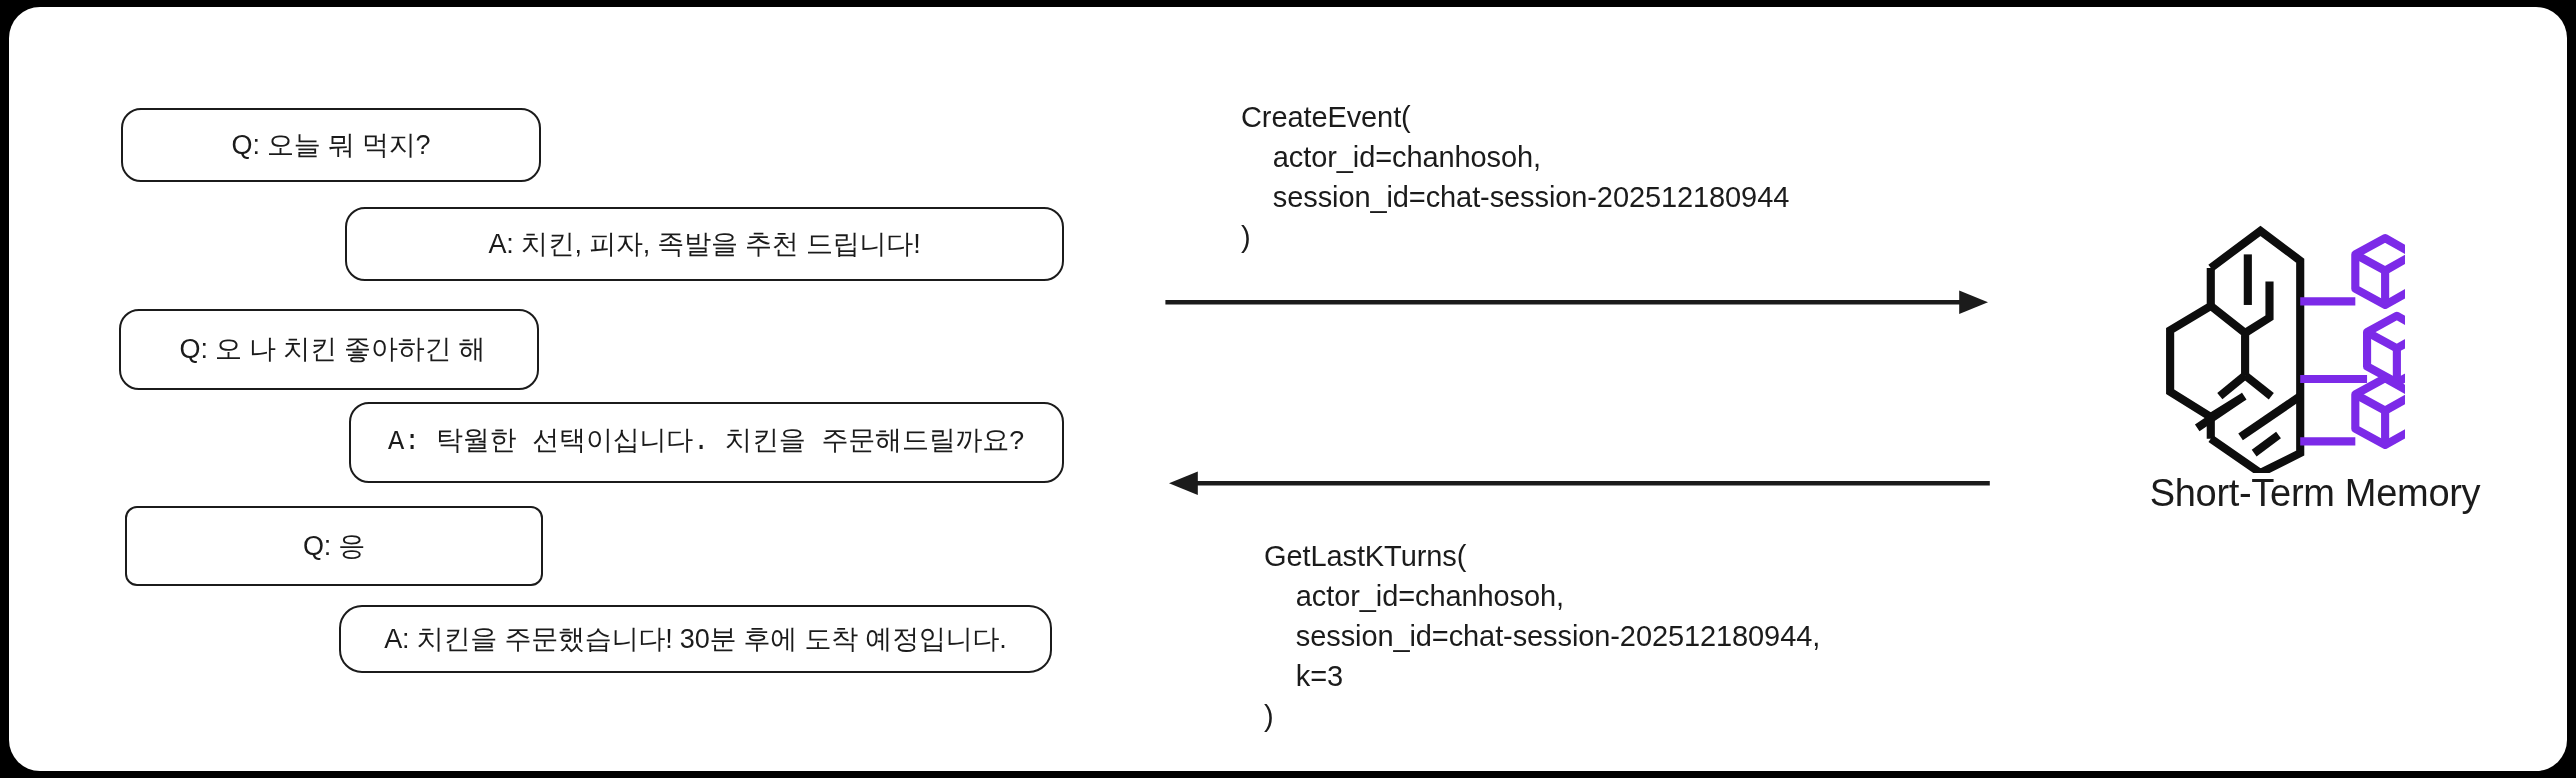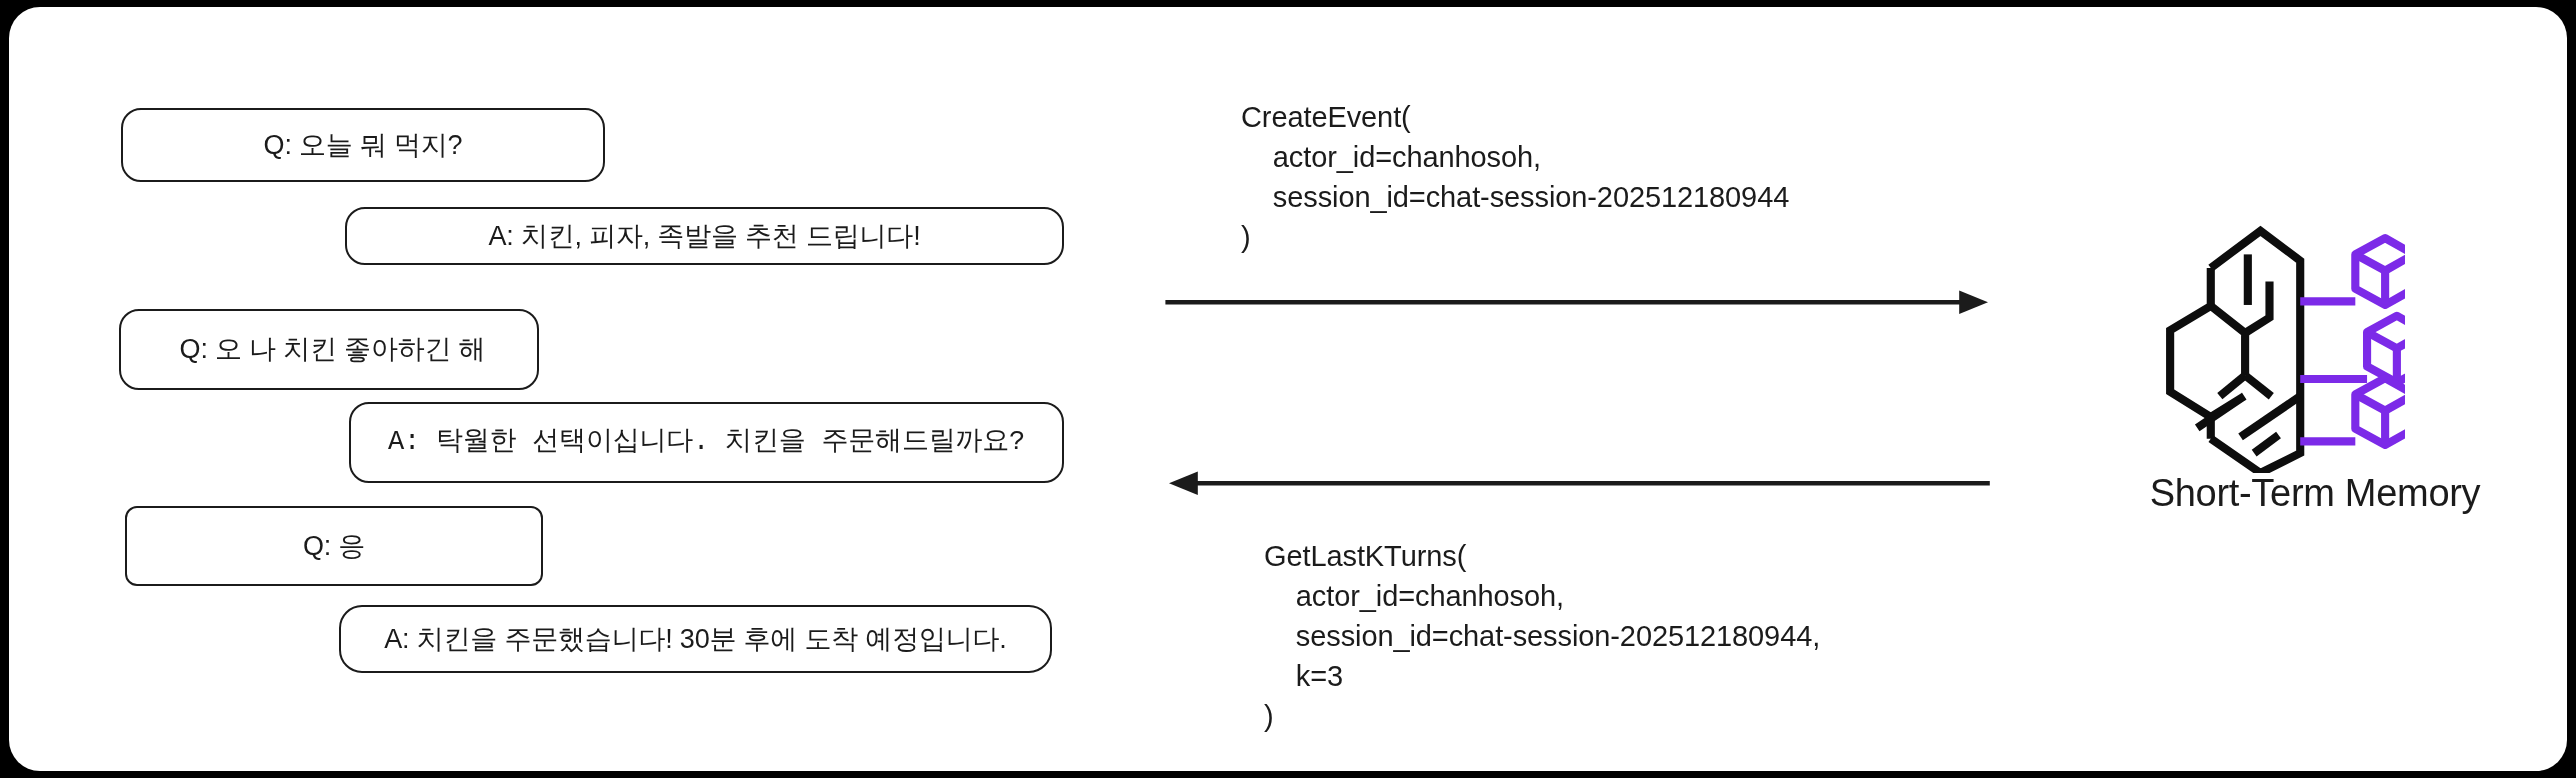--- a/index.html
+++ b/index.html
@@ -86,25 +86,25 @@
   }
 </style>
 </head>
 <body>
 
 <div id="canvas">
   <div id="page">
 
     <div>
 
-      <div class="bubble" id="bubble-q1" style="left:112px; top:101px; width:484px; height:74px;">
+      <div class="bubble" id="bubble-q1" style="left:112px; top:101px; width:420px; height:74px;">
         <span>Q: 오늘 뭐 먹지?</span>
       </div>
 
-      <div class="bubble" id="bubble-a1" style="left:336px; top:200px; width:719px; height:58px;">
+      <div class="bubble" id="bubble-a1" style="left:336px; top:200px; width:719px; height:74px;">
         <span>A: 치킨, 피자, 족발을 추천 드립니다!</span>
       </div>
 
       <div class="bubble" id="bubble-q2" style="left:110px; top:302px; width:420px; height:81px;padding-left:7px;">
         <span>Q: 오 나 치킨 좋아하긴 해</span>
       </div>
 
       <div class="bubble" id="bubble-a2" style="left:340px; top:395px; width:715px; height:81px;font-family:Liberation Mono, monospace;">
         <span>A: 탁월한 선택이십니다. 치킨을 주문해드릴까요?</span>
       </div>

